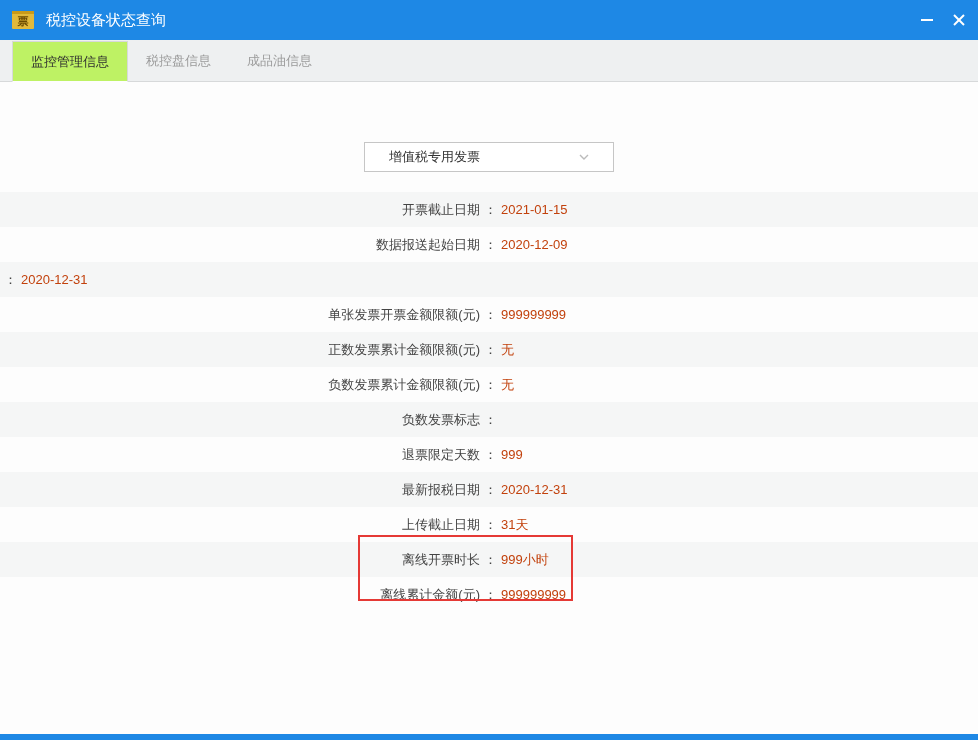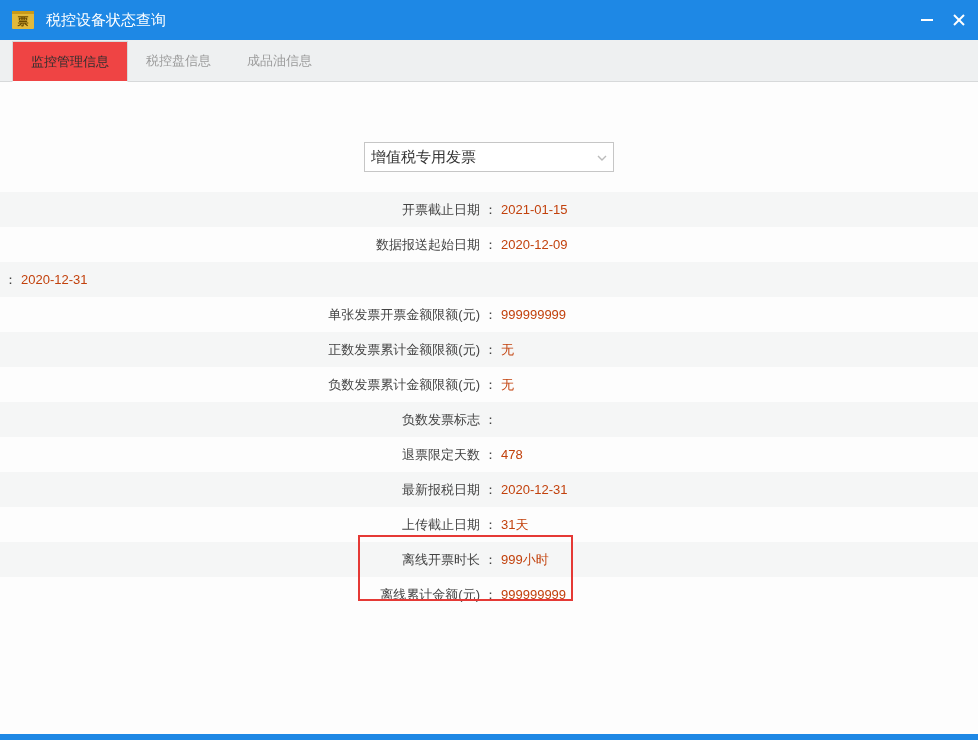--- a/index.html
+++ b/index.html
@@ -5,24 +5,24 @@
   * { margin: 0; padding: 0; box-sizing: border-box; }
   html, body { width: 978px; height: 740px; font-family: "Microsoft YaHei", Arial, sans-serif; background: #e6e6e6; overflow: hidden; }
   .window { width: 978px; height: 740px; display: flex; flex-direction: column; position: relative; }
   .titlebar { height: 40px; background: #1e88e5; display: flex; align-items: center; padding: 0 10px; color: #fff; }
   .titlebar .logo { width: 26px; height: 26px; margin-right: 10px; display:flex; align-items:center; justify-content:center;}
   .titlebar .title { font-size: 15px; flex: 1; }
   .titlebar .win-btns { display: flex; gap: 14px; align-items:center; }
   .titlebar .win-btn { width: 18px; height: 18px; cursor: pointer; display:flex; align-items:center; justify-content:center; }
   .tabbar { height: 42px; background: #eef0f1; border-bottom: 1px solid #d7d9da; display:flex; align-items: stretch; padding-left:12px; }
   .tab { padding: 0 18px; display:flex; align-items:center; font-size:13px; color:#9a9a9a; cursor:pointer; }
-  .tab.active { background:#ef4444; color:#2f2f2f; border:1px solid #d7d9da; border-bottom:1px solid #fdfdfd; position:relative; top:1px; }
+  .tab.active { background:#bef264; color:#2f2f2f; border:1px solid #d7d9da; border-bottom:1px solid #fdfdfd; position:relative; top:1px; }
   .body { flex:1; background:#fdfdfd; position:relative; padding-top:60px; }
   .select-row { display:flex; justify-content:center; margin-bottom:20px; }
-  .select { width:250px; height:30px; border:1px solid #c6c6c6; background:#fff; display:flex; align-items:center; justify-content:space-between; padding:0 6px; font-size:15px; color:#333; position:relative; cursor:pointer;}
+  .select { width:250px; height:30px; border:1px solid #c6c6c6; background:#fff; display:flex; align-items:center; justify-content:space-between; padding:0 24px; font-size:13px; color:#333; position:relative; cursor:pointer;}
   .select .chev { color:#bbb; }
   .rows { }
   .row { height:35px; display:flex; align-items:center; font-size:13px; }
   .row:nth-child(odd) { background:#f5f6f6; }
   .row:nth-child(even){ background:#fdfdfd; }
   .row .label { width:480px; text-align:right; color:#444; }
   .row .sep { padding:0 4px; color:#444;}
   .row .value { color:#c2410c; }
   .highlight-box { position:absolute; border:2px solid #e53935; pointer-events:none; }
   .footer { height:6px; background:#1e88e5; }
@@ -109,21 +109,21 @@
           <span class="sep">：</span>
           <span class="value">无</span>
         </div>
       <div class="row">
           <span class="label">负数发票标志</span>
           <span class="sep">：</span>
         </div>
       <div class="row">
           <span class="label">退票限定天数</span>
           <span class="sep">：</span>
-          <span class="value">478</span>
+          <span class="value">999</span>
         </div>
       <div class="row">
           <span class="label">最新报税日期</span>
           <span class="sep">：</span>
           <span class="value">2020-12-31</span>
         </div>
       <div class="row">
           <span class="label">上传截止日期</span>
           <span class="sep">：</span>
           <span class="value">31天</span>

